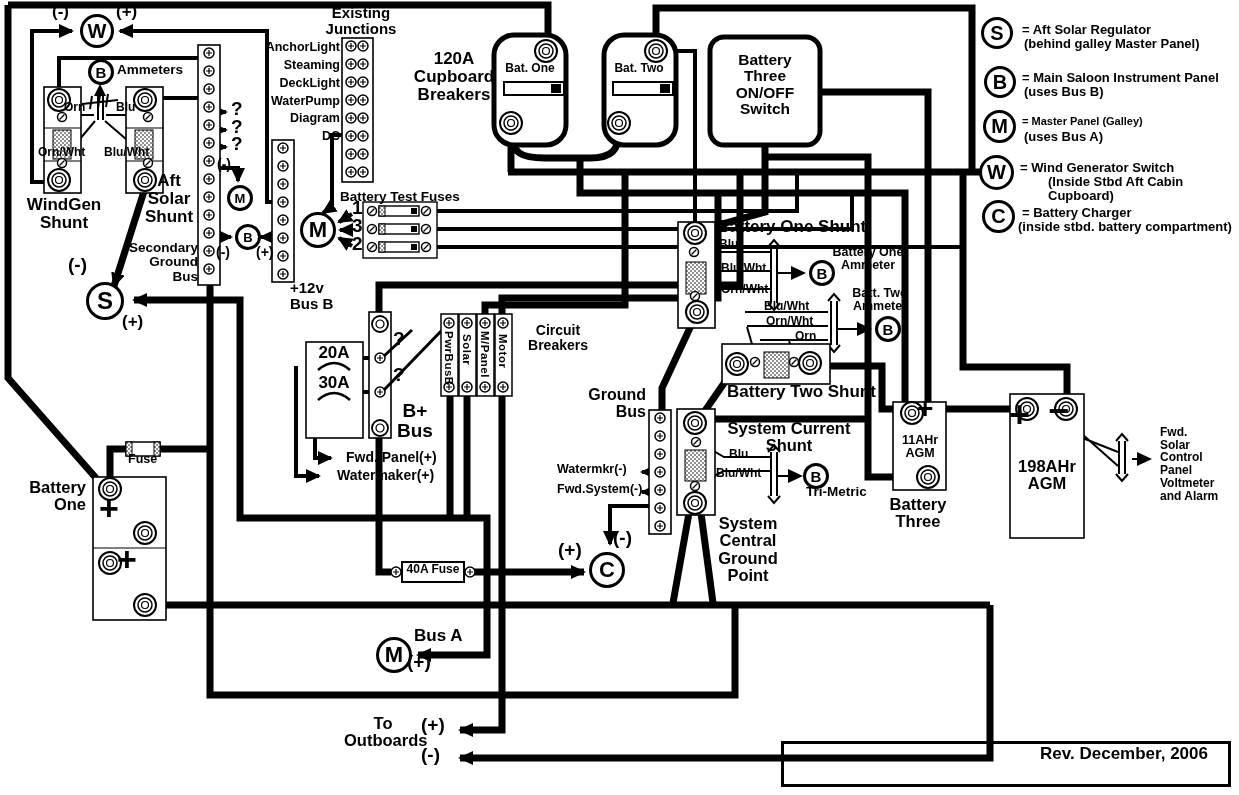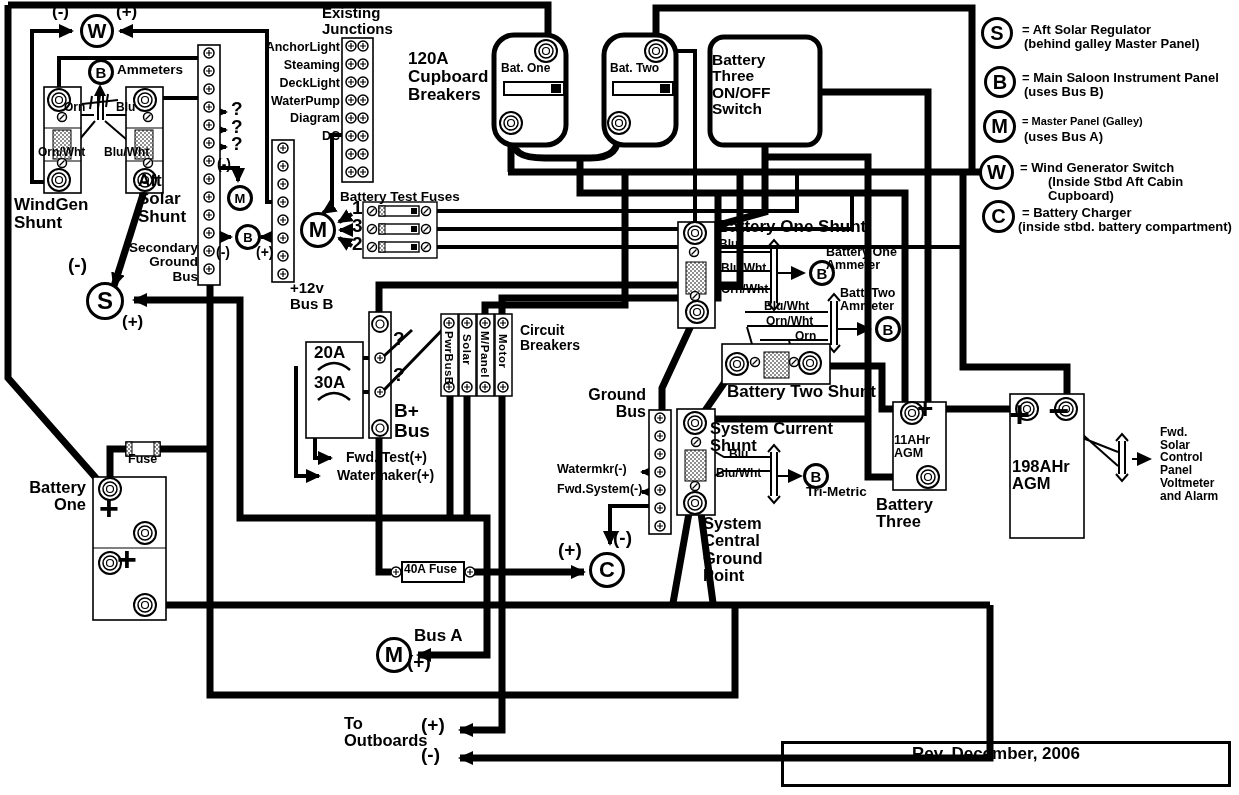--- a/index.html
+++ b/index.html
@@ -1,28 +1,28 @@
 <!DOCTYPE html>
 <html><head>
 <meta charset="utf-8">
 <style>
   html,body{margin:0;padding:0}
   body{width:1239px;height:795px;position:relative;background:#fff;color:#000;
        font-family:"Liberation Sans","DejaVu Sans",sans-serif;font-weight:bold;overflow:hidden}
   #stage{position:absolute;left:0;top:0;width:1239px;height:795px}
   svg{position:absolute;left:0;top:0}
   .lbl{position:absolute;white-space:pre-line;line-height:1.06;font-weight:bold}
-  .ctr{}
+  .ctr{text-align:center}
   .rt{text-align:right}
   .sym{position:absolute;border:3px solid #000;border-radius:50%;background:#fff;
        display:flex;align-items:center;justify-content:center;font-weight:bold;box-sizing:border-box}
   .vlbl{position:absolute;writing-mode:vertical-rl;font-weight:bold;letter-spacing:0.5px}
   .titlebox{position:absolute;left:781px;top:741px;width:450px;height:46px;border:3px solid #000;box-sizing:border-box}
   .titlebox .l1{margin-top:3px;text-align:center;font-size:17px}
-  .titlebox .l2{text-align:center;padding-right:20px;font-size:17px}
+  .titlebox .l2{text-align:right;padding-right:20px;font-size:17px}
 </style>
 </head>
 <body>
 
 <div id="stage">
 
 <svg width="1239" height="795" viewBox="0 0 1239 795">
   <defs>
     <marker id="ar" markerUnits="userSpaceOnUse" markerWidth="20" markerHeight="16" refX="13" refY="7" orient="auto-start-reverse">
       <path d="M0,0 L15,7 L0,14 Z" fill="#000"></path>
@@ -407,21 +407,21 @@
 Three
 ON/OFF
 Switch</div>
 
 <div class="lbl ctr" style="left:314px;top:344px;width:40px;font-size:17px">20A</div>
 <div class="lbl ctr" style="left:314px;top:374px;width:40px;font-size:17px">30A</div>
 <div class="lbl" style="left:393px;top:329px;font-size:19px">?</div>
 <div class="lbl" style="left:393px;top:365px;font-size:19px">?</div>
 <div class="lbl ctr" style="left:394px;top:401px;width:42px;font-size:19px">B+
 Bus</div>
-<div class="lbl" style="left:346px;top:450px;font-size:14px">Fwd. Test(+)</div>
+<div class="lbl" style="left:346px;top:450px;font-size:14px">Fwd. Panel(+)</div>
 <div class="lbl" style="left:337px;top:468px;font-size:14px">Watermaker(+)</div>
 <div class="vlbl" style="left:443px;top:331px;font-size:11.5px">PwrBusB</div>
 <div class="vlbl" style="left:461px;top:334px;font-size:11.5px">Solar</div>
 <div class="vlbl" style="left:479px;top:331px;font-size:11.5px">M/Panel</div>
 <div class="vlbl" style="left:497px;top:334px;font-size:11.5px">Motor</div>
 <div class="lbl ctr" style="left:520px;top:323px;width:76px;font-size:14px">Circuit
 Breakers</div>
 
 <div class="lbl" style="left:717px;top:218px;font-size:17px">Battery One Shunt</div>
 <div class="lbl" style="left:719px;top:238px;font-size:12px">Blu</div>

